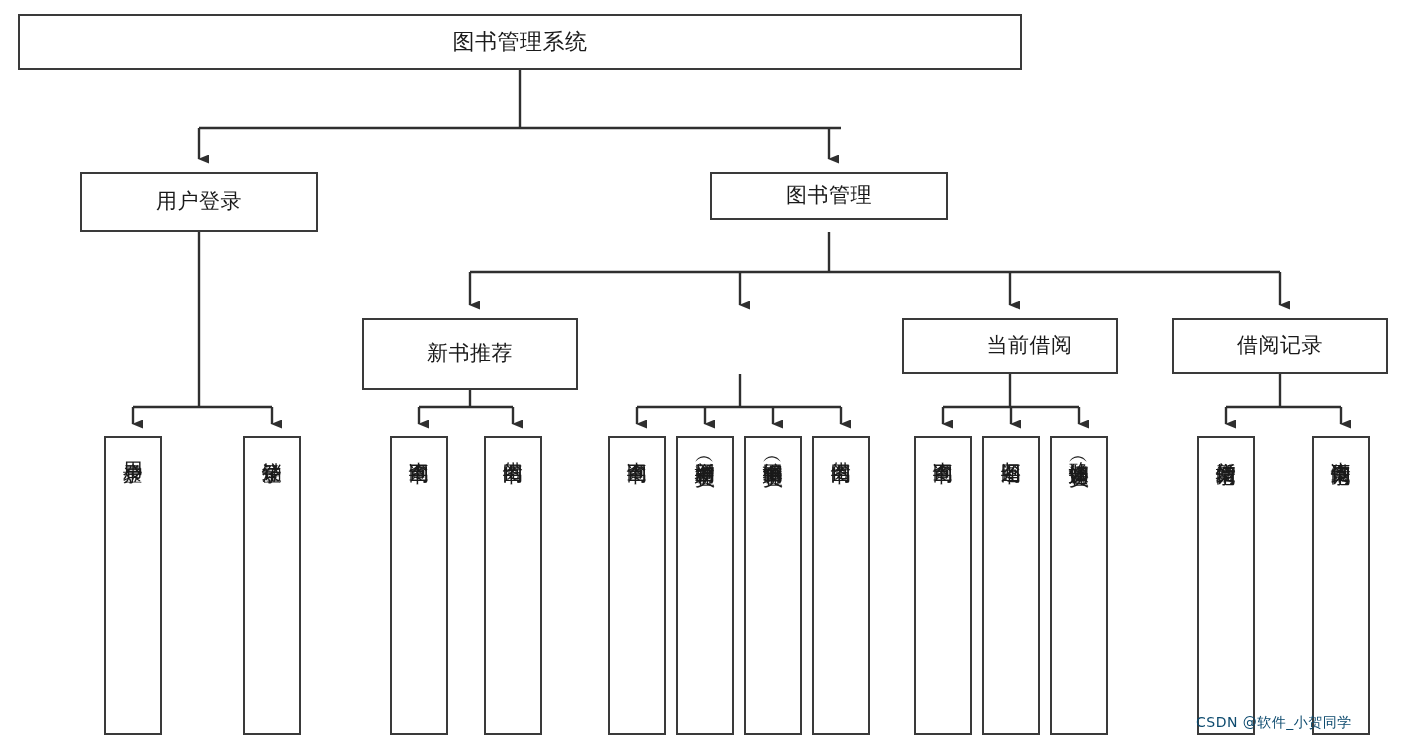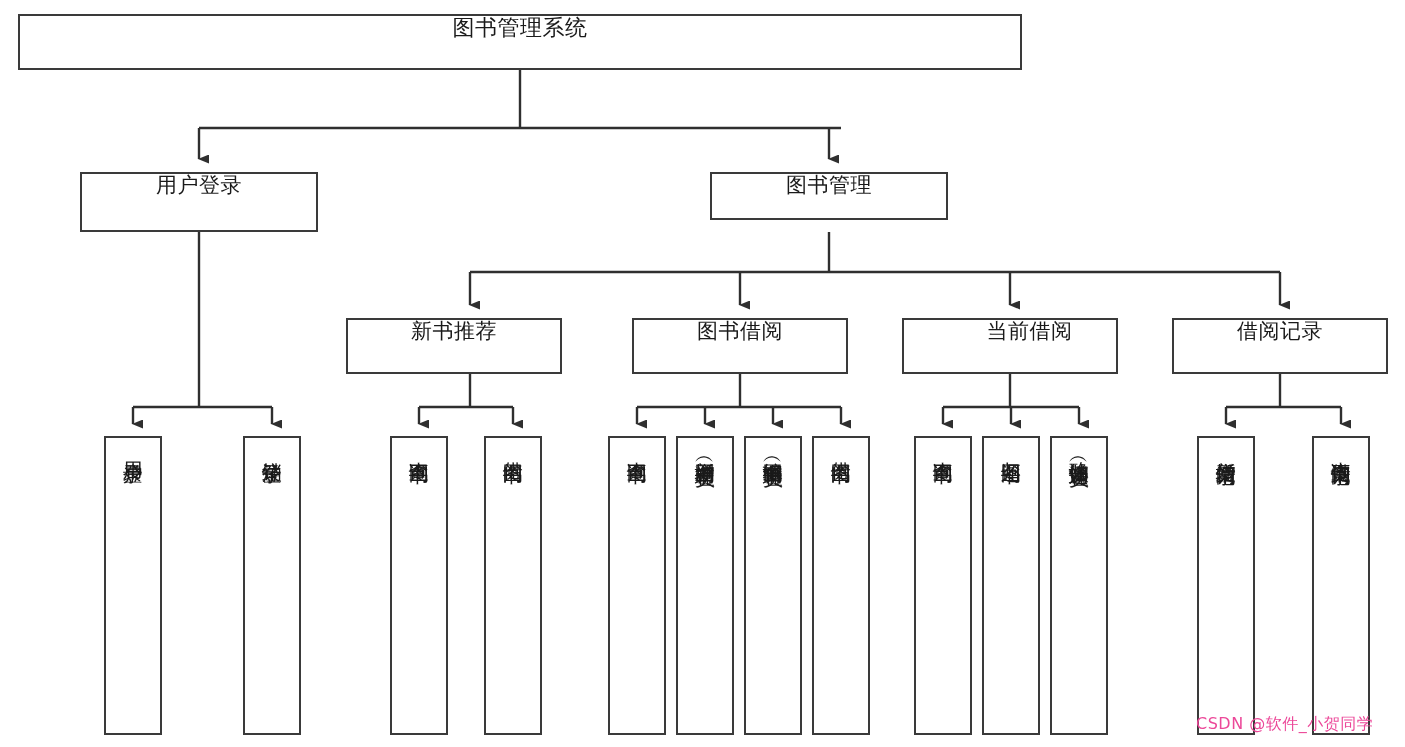--- a/index.html
+++ b/index.html
@@ -25,20 +25,21 @@
     top: 0;
     width: 1405px;
     height: 747px;
   }
   .node {
     position: absolute;
     box-sizing: border-box;
     background: #ffffff;
     border: 2px solid #3a3a3a;
     display: flex;
+    align-items: center;
     justify-content: center;
     color: #1a1a1a;
   }
   .node-h {
     font-size: 21px;
     letter-spacing: 0.5px;
     line-height: 1.1;
     white-space: nowrap;
   }
   .node-root {
@@ -53,22 +54,22 @@
     writing-mode: vertical-rl;
     text-orientation: upright;
     font-size: 20px;
     line-height: 1.12;
     letter-spacing: 1px;
     color: #1a1a1a;
     white-space: nowrap;
   }
   .watermark {
     position: absolute;
-    font-size: 16px;
-    color: #ec4899;
+    font-size: 14px;
+    color: #0c4a6e;
     letter-spacing: 0.5px;
     white-space: nowrap;
     pointer-events: none;
   }
 </style>
 </head>
 <body>
 
 <div id="diagram-root">
 
@@ -129,25 +130,22 @@
     <span>图书管理系统</span>
   </div>
 
   <div class="node node-h" style="left:80px; top:172px; width:238px; height:60px;">
     <span>用户登录</span>
   </div>
   <div class="node node-h" style="left:710px; top:172px; width:238px; height:48px;">
     <span>图书管理</span>
   </div>
 
-  <div class="node node-h" style="left:346px; top:318px; width:216px; height:56px;">
+  <div class="node node-h" style="left:362px; top:318px; width:216px; height:72px;">
     <span>新书推荐</span>
-  </div>
-  <div class="node node-h" style="left:632px; top:318px; width:216px; height:56px;">
-    <span>图书借阅</span>
   </div>
   <div class="node node-h" style="left:902px; top:318px; width:216px; height:56px;padding-left:39px;">
     <span>当前借阅</span>
   </div>
   <div class="node node-h" style="left:1172px; top:318px; width:216px; height:56px;">
     <span>借阅记录</span>
   </div>
 
   <div class="node node-leaf" style="left:104px; top:436px; width:58px; height:299px;">
     <span class="vtext">用户登录</span>

